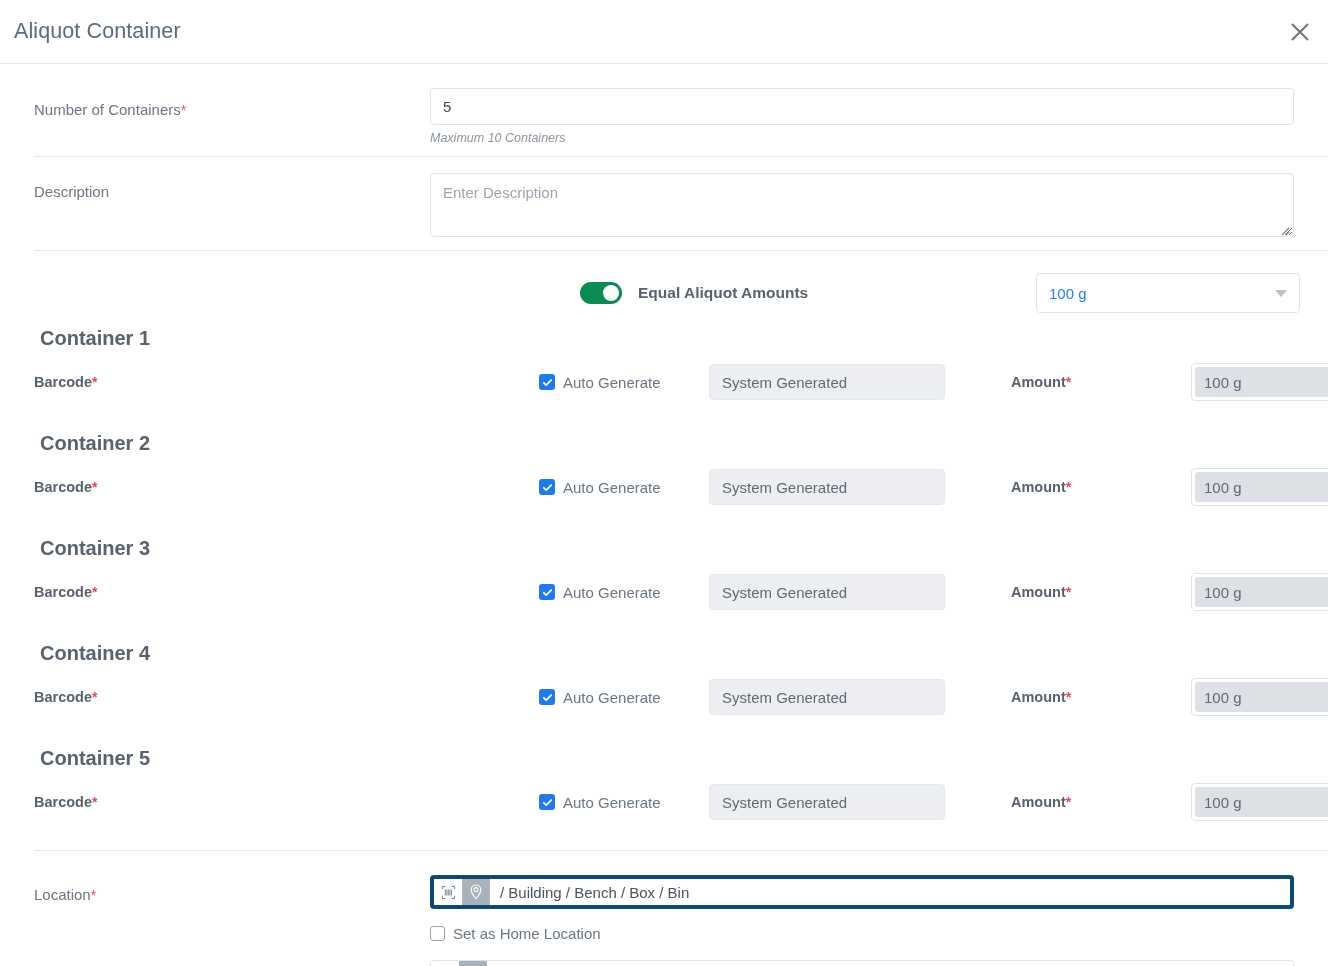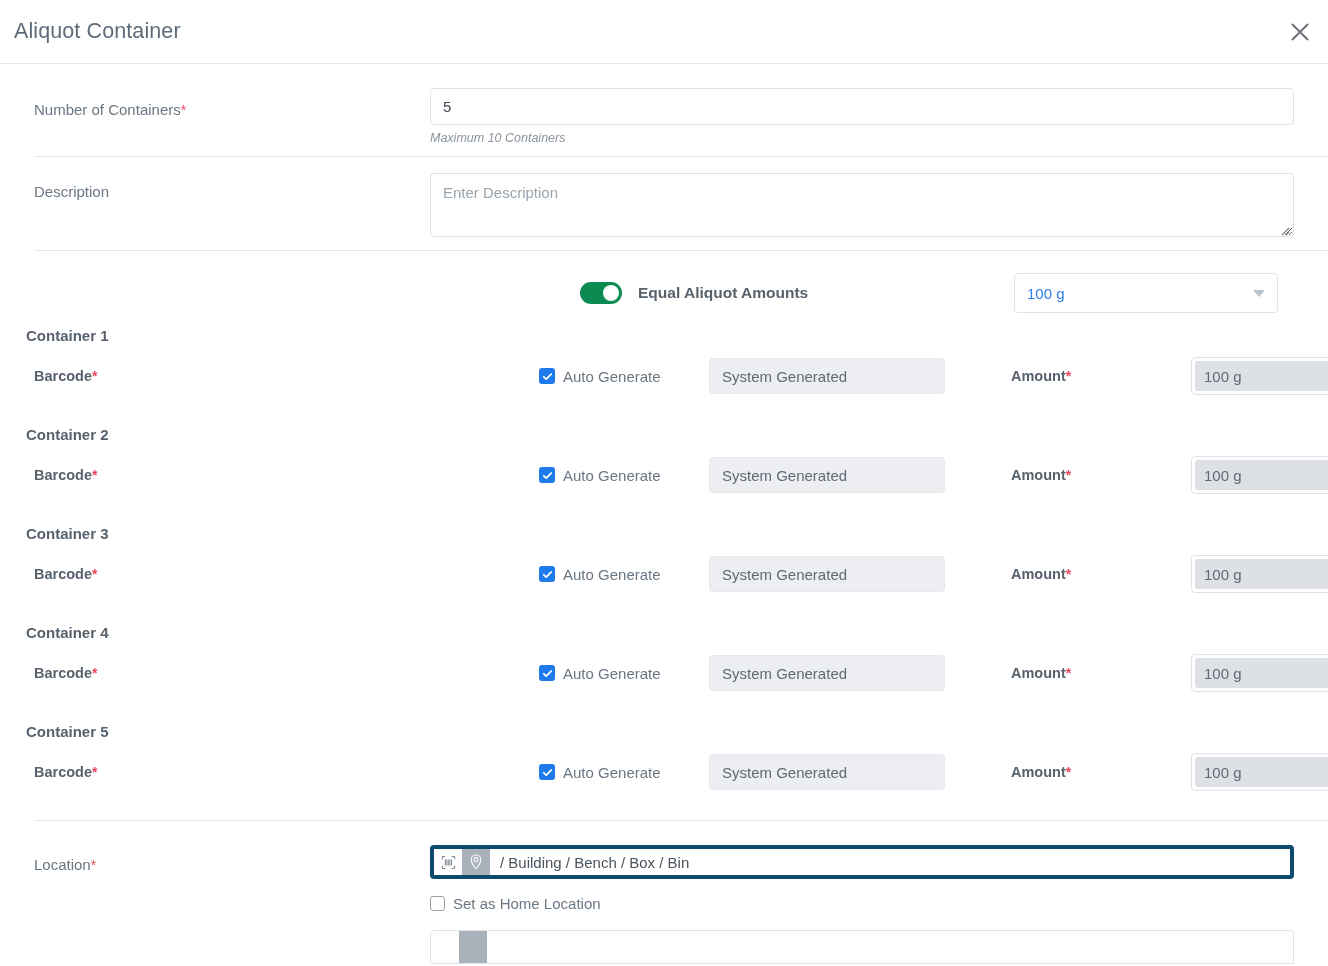--- a/index.html
+++ b/index.html
@@ -115,21 +115,21 @@
     position: absolute;
     right: 4px; bottom: 3px;
     width: 12px; height: 12px;
     pointer-events: none;
   }
 
   
   .eq-row {
     display: flex;
     align-items: center;
-    padding: 22px 50px 8px 0;
+    padding: 22px 28px 8px 0;
     text-align: center;
   }
   .eq-spacer { width: 580px; flex: 0 0 580px; }
   .toggle {
     width: 42px; height: 22px;
     border-radius: 11px;
     background: #0b8a52;
     position: relative;
     cursor: pointer;
     flex: 0 0 auto;
@@ -170,22 +170,22 @@
     right: 12px;
     width: 0; height: 0;
     border-left: 6px solid transparent;
     border-right: 6px solid transparent;
     border-top: 7px solid #b8c2cc;
   }
 
   
   .container-block { padding-top: 6px; }
   .c-title {
-    padding-left: 26px;
-    font-size: 15px;
+    padding-left: 40px;
+    font-size: 20px;
     font-weight: bold;
     color: #58626d;
     margin-bottom: 13px;
   }
   .c-row {
     display: flex;
     align-items: center;
     padding-left: 34px;
     padding-right: 34px;
     padding-bottom: 25px;

